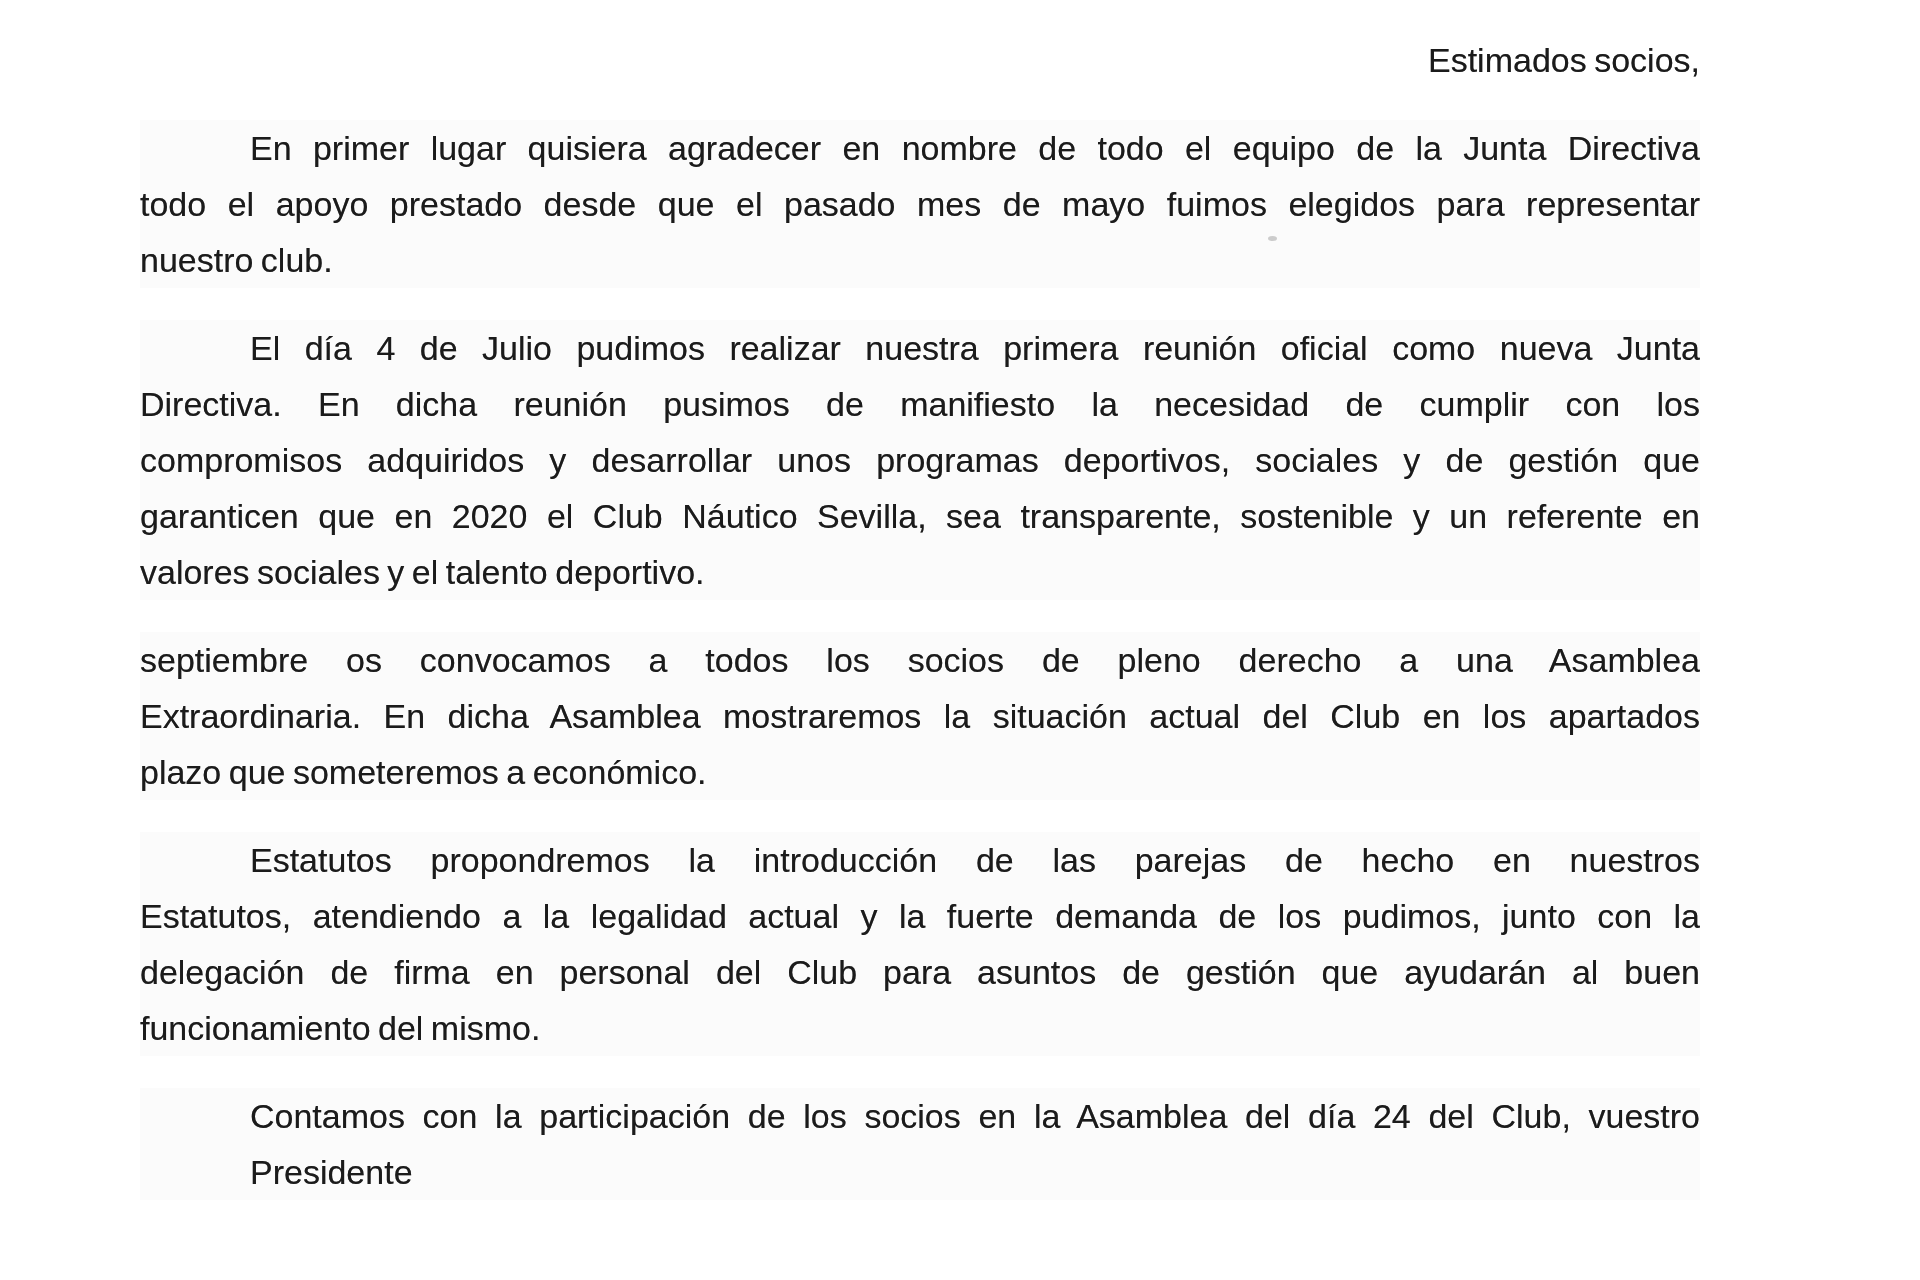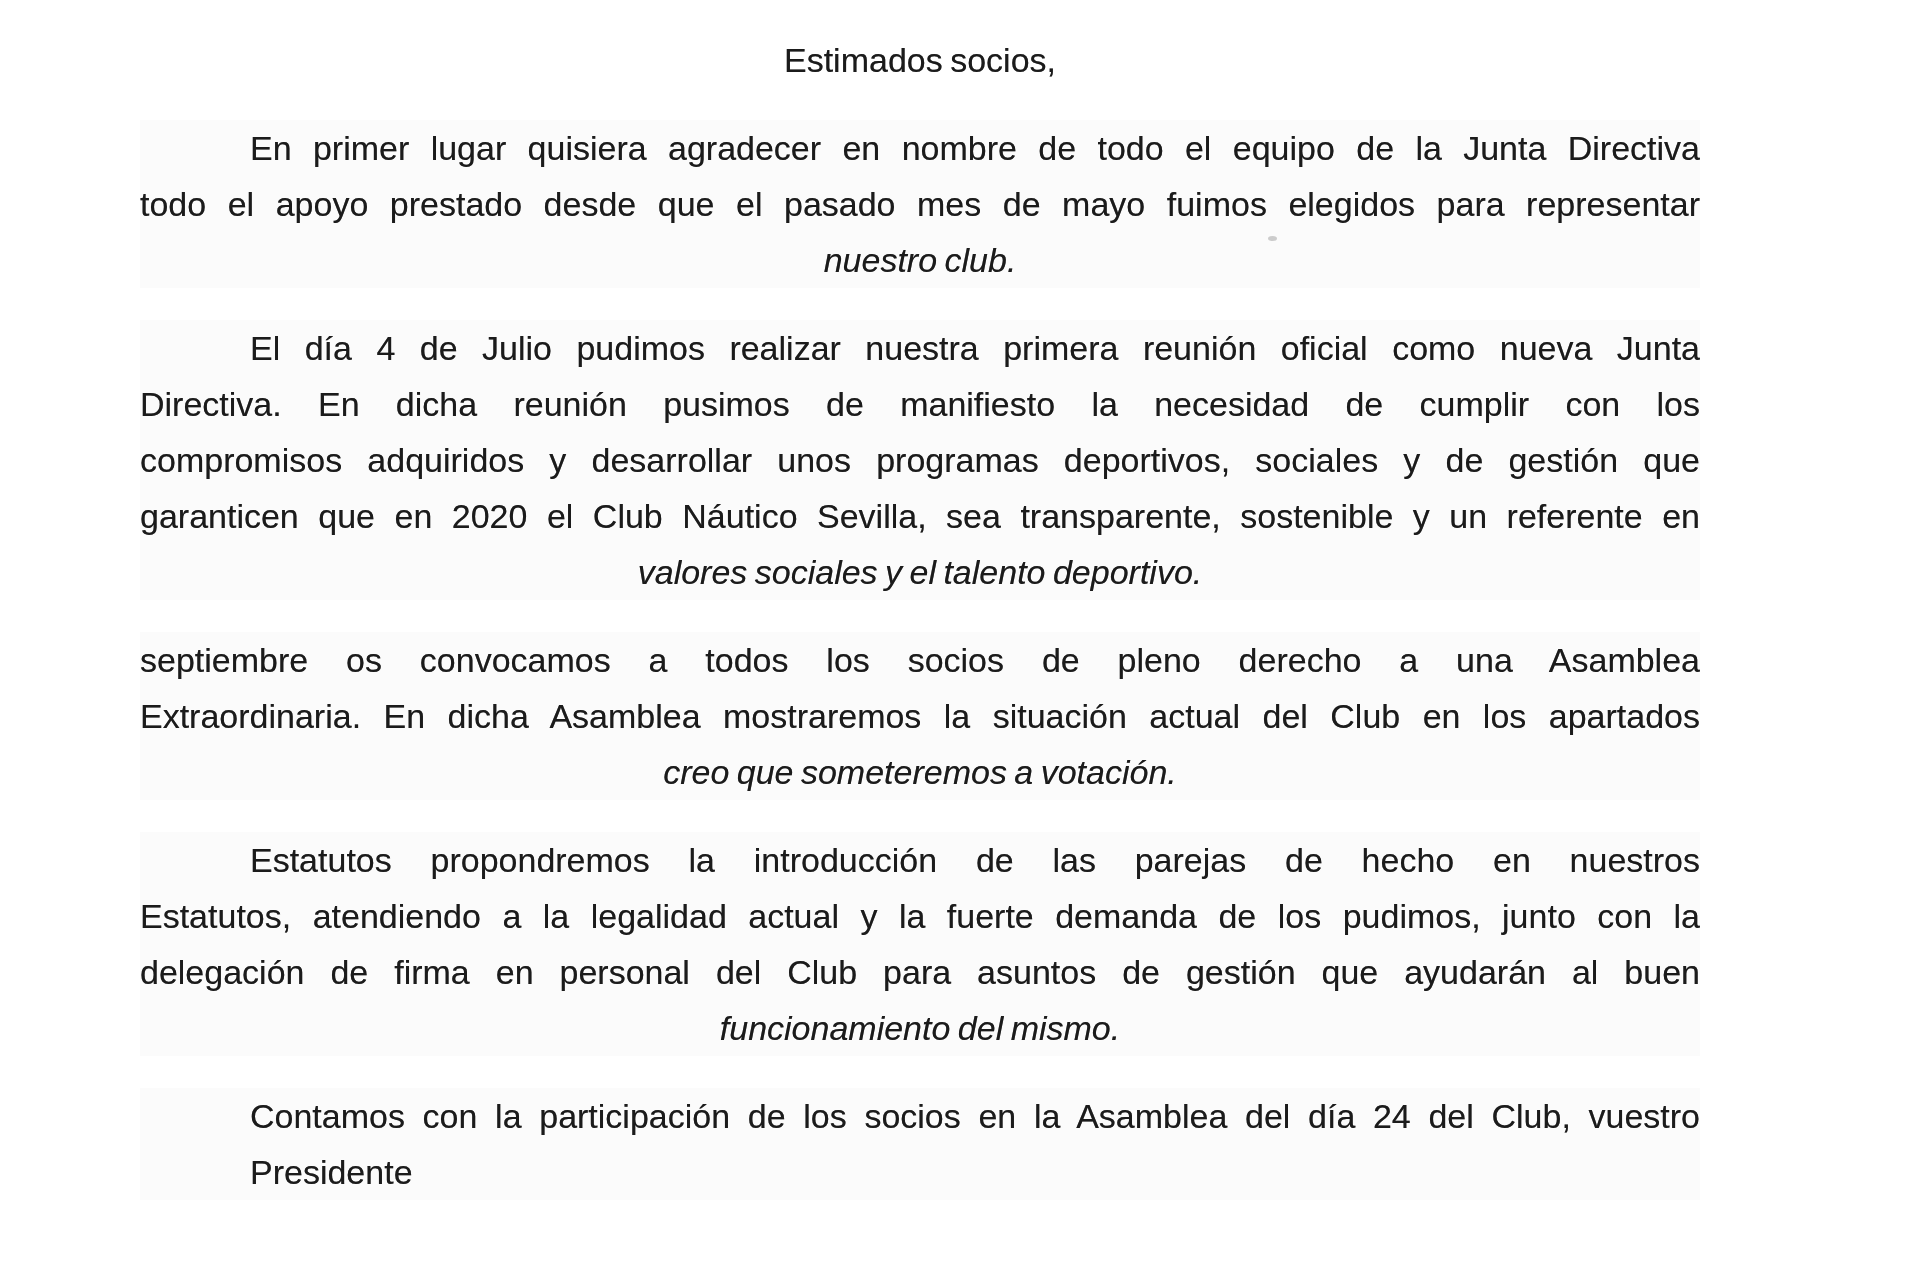--- a/index.html
+++ b/index.html
@@ -21,36 +21,35 @@
     left: 140px;
     top: 32px;
     width: 1560px;
     font-size: 34px;
     line-height: 56px;
     word-spacing: -2px;
     color: #1b1b1b;
     text-shadow: 0 0 0.6px rgba(20,20,20,0.55);
   }
   .salutation {
-    text-align: center;
+    text-align: right;
     margin: 0 0 32px 0;
   }
   .para {
     margin: 0 0 32px 0;
   }
   .line {
     background: rgba(0,0,0,0.015);
   }
   .line.just {
     text-align: justify;
     text-align-last: justify;
   }
   .line.plain {
-    text-align: center;
-    font-style: italic;
+    text-align: left;
   }
   .line.first {
     padding-left: 110px;
   }
   .speck {
     position: absolute;
     left: 1268px;
     top: 236px;
     width: 9px;
     height: 5px;
@@ -74,21 +73,21 @@
         <div class="para">
           <div class="line just first">El día 4 de Julio pudimos realizar nuestra primera reunión oficial como nueva Junta</div>
           <div class="line just">Directiva. En dicha reunión pusimos de manifiesto la necesidad de cumplir con los</div>
           <div class="line just">compromisos adquiridos y desarrollar unos programas deportivos, sociales y de gestión que</div>
           <div class="line just">garanticen que en 2020 el Club Náutico Sevilla, sea transparente, sostenible y un referente en</div>
           <div class="line plain">valores sociales y el talento deportivo.</div>
         </div>
         <div class="para">
           <div class="line just">septiembre os convocamos a todos los socios de pleno derecho a una Asamblea</div>
           <div class="line just">Extraordinaria. En dicha Asamblea mostraremos la situación actual del Club en los apartados</div>
-          <div class="line plain">creo que someteremos a votación.</div>
+          <div class="line plain">plazo que someteremos a económico.</div>
         </div>
         <div class="para">
           <div class="line just first">Estatutos propondremos la introducción de las parejas de hecho en nuestros</div>
           <div class="line just">Estatutos, atendiendo a la legalidad actual y la fuerte demanda de los pudimos, junto con la</div>
           <div class="line just">delegación de firma en personal del Club para asuntos de gestión que ayudarán al buen</div>
           <div class="line plain">funcionamiento del mismo.</div>
         </div>
         <div class="para">
           <div class="line just first">Contamos con la participación de los socios en la Asamblea del día 24 del Club, vuestro Presidente</div>
         </div>

